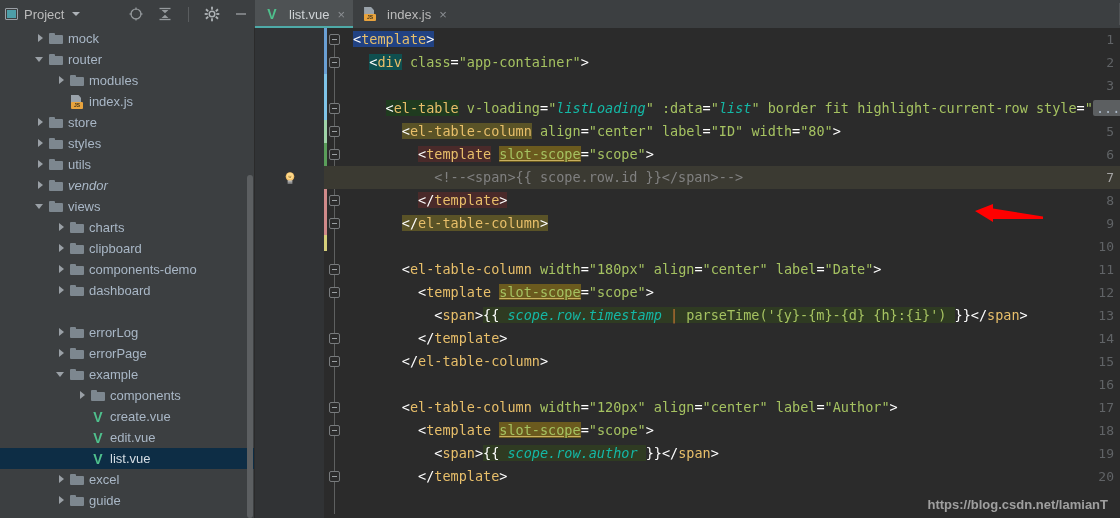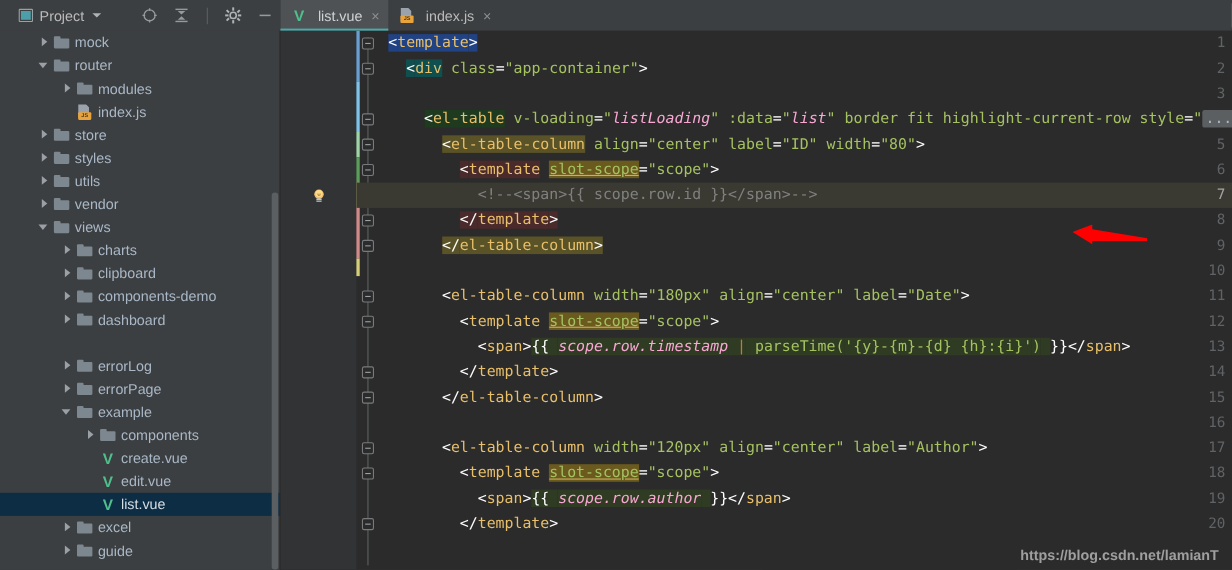--- a/index.html
+++ b/index.html
@@ -8,21 +8,21 @@
     background:#3c3f41;
     font-family:"Liberation Sans",sans-serif;
     font-size:13px;
     -webkit-font-smoothing:antialiased;
   }
   .app{position:relative;width:1120px;height:518px;}
 
   
   .sidebar{position:absolute;left:0;top:0;width:255px;height:518px;background:#3c3f41;}
   .sb-header{position:relative;height:28px;background:#3c3f41;display:flex;align-items:center;}
-  .sb-proj{display:flex;align-items:center;gap:6px;padding-left:17px;}
+  .sb-proj{display:flex;align-items:center;gap:6px;padding-left:5px;}
   .proj-icon{width:13px;height:12px;border:1px solid #9aa0a6;background:#3c3f41;box-sizing:border-box;position:relative;border-radius:1px;}
   .proj-icon:after{content:"";position:absolute;left:1px;top:1px;right:1px;bottom:1px;background:#4d9ea8;}
   .sb-proj-label{color:#bbbbbb;font-size:13px;}
   .caret-dn{width:0;height:0;border-left:4px solid transparent;border-right:4px solid transparent;border-top:4px solid #aeb3b8;margin-left:2px;}
   .sb-tools{position:absolute;right:6px;top:0;height:28px;display:flex;align-items:center;gap:13px;}
   .tb-ic{width:16px;height:16px;position:relative;opacity:.85;}
   .sep-v{width:1px;height:15px;background:#5a5d5f;margin:0 2px;}
 
   .sb-tree{position:absolute;left:0;top:28px;width:255px;height:490px;background:#3c3f41;overflow:hidden;}
   .row{height:21px;display:flex;align-items:center;white-space:nowrap;position:relative;}
@@ -68,21 +68,21 @@
 
   .codelines{position:absolute;left:88px;top:0;width:777px;height:490px;}
   .cl{position:absolute;left:0;height:23px;line-height:23px;white-space:pre;
       font-family:"DejaVu Sans Mono",monospace;font-size:13.5px;color:#a9b7c6;padding-left:10px;}
   .curline{position:absolute;left:69px;width:796px;height:23px;background:#3b3a32;}
 
   
   .t-tag{color:#e8bf6a;}
   .t-ang{color:#ffffff;}
   .t-gval{color:#a5c261;}
-  .t-ital{color:#f9a8d4;font-style:italic;}
+  .t-ital{color:#14b8a6;font-style:italic;}
   .t-cmt{color:#808080;}
   .hl-tag2{background:#214283;}
   .hl-red{background:#4a2a2a;}
   .hl-green{background:#2f3b22;}
   .hl-teal{background:#0f4f4f;}
   .hl-darkgreen{background:#1f3b1f;}
   .hl-olive{background:#5a5327;}
   .hl-brownu{background:#6b5a1e;text-decoration:underline;text-decoration-color:#c8b060;}
   .fold{background:#5c5f61;color:#a9b7c6;border-radius:2px;padding:0 3px;}
 
@@ -181,21 +181,21 @@
           <span class="tw r"></span>
           <span class="folder"></span>
           <span class="rlabel">styles</span>
         </div>
         <div class="row" style="top: 126px; position: absolute; left: 0px; right: 0px;">
           <span style="width: 35px; flex: 0 0 auto;"></span>
           <span class="tw r"></span>
           <span class="folder"></span>
           <span class="rlabel">utils</span>
         </div>
-        <div class="row" style="top: 147px; position: absolute; left: 0px; right: 0px;">
+        <div class="row" style="top: 147px; position: absolute; left: 0px; right: 0px; font-style: italic;">
           <span style="width: 35px; flex: 0 0 auto;"></span>
           <span class="tw r"></span>
           <span class="folder"></span>
           <span class="rlabel">vendor</span>
         </div>
         <div class="row" style="top: 168px; position: absolute; left: 0px; right: 0px;">
           <span style="width: 35px; flex: 0 0 auto;"></span>
           <span class="tw d"></span>
           <span class="folder"></span>
           <span class="rlabel">views</span>

